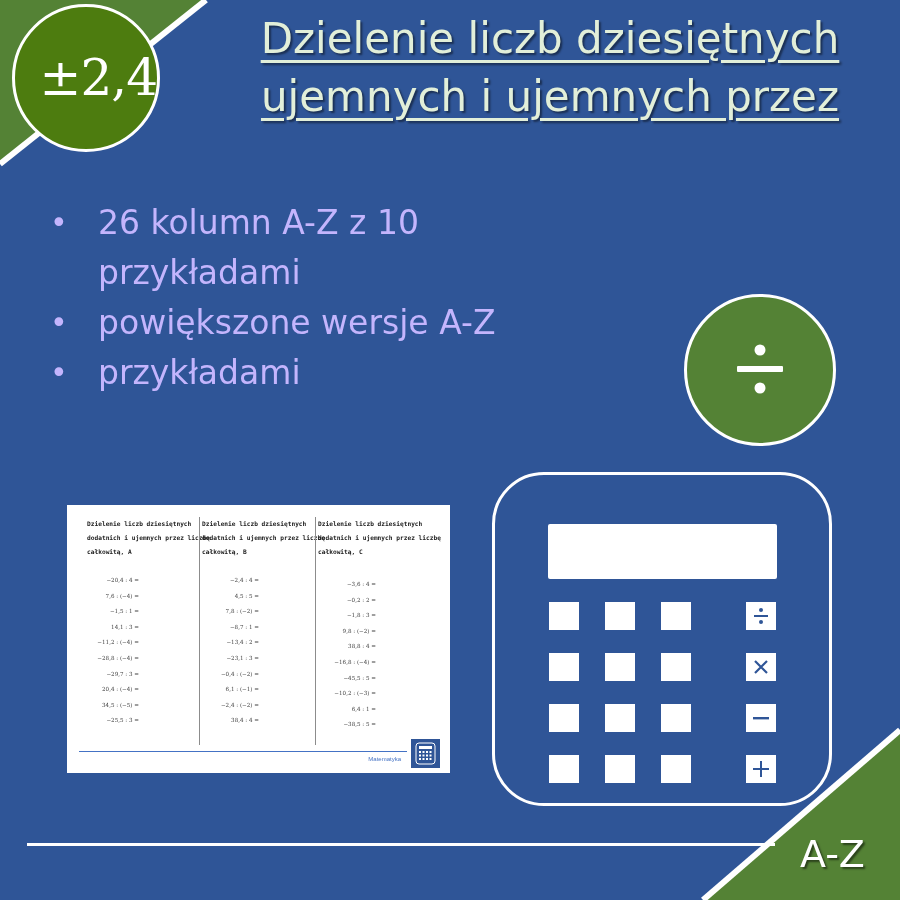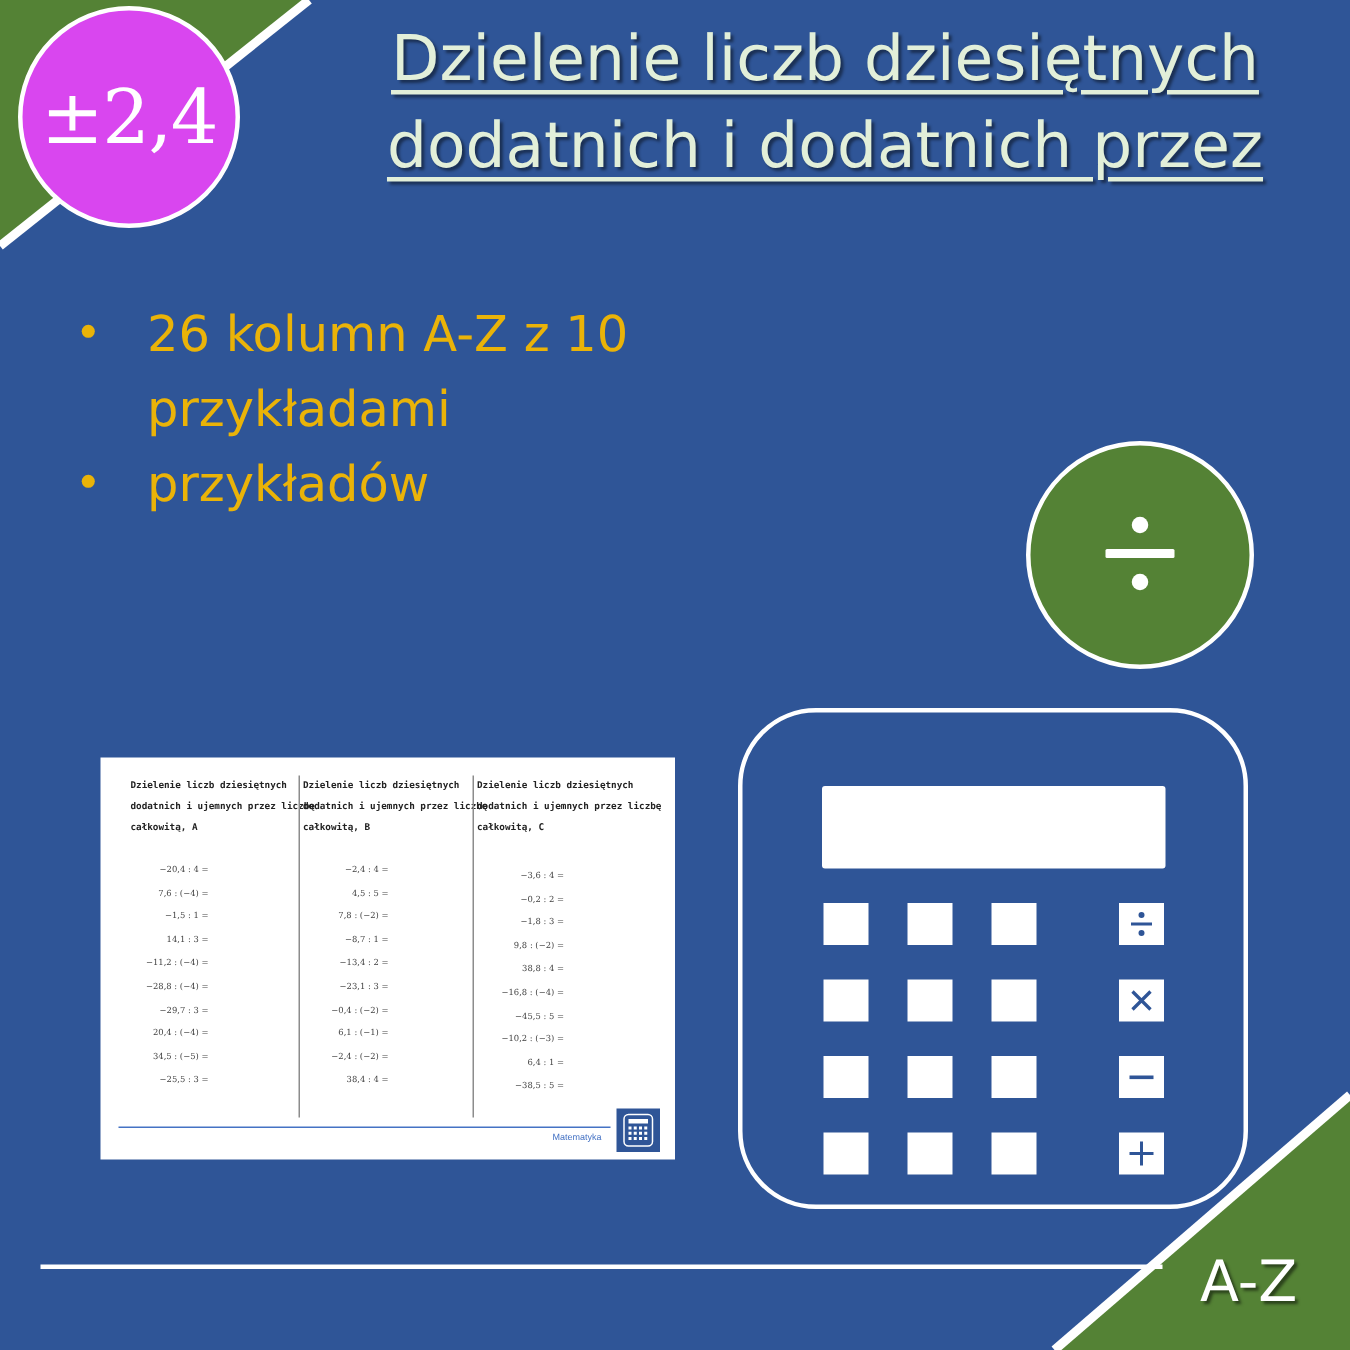--- a/index.html
+++ b/index.html
@@ -1,32 +1,32 @@
 <!DOCTYPE html>
 <html><head>
   <meta charset="utf-8">
   <style>
     html, body { margin: 0; padding: 0; }
     body { width: 900px; height: 900px; overflow: hidden; background: #2f5597; position: relative; font-family: "DejaVu Sans", sans-serif; }
     .bg-svg { position: absolute; left: 0; top: 0; width: 900px; height: 900px; }
     .badge-topleft {
       position: absolute; left: 12px; top: 4px; width: 148px; height: 148px;
-      border-radius: 50%; background: #d946ef; border: 3px solid #ffffff; box-sizing: border-box;
-      display: flex; align-items: center; justify-content: center;
+      border-radius: 50%; background: #4d7c0f; border: 3px solid #ffffff; box-sizing: border-box;
+      display: flex; align-items: center; justify-content: flex-end;
       color: #ffffff; font-family: "DejaVu Serif", serif; font-size: 50px; letter-spacing: -1px;
     }
     .title {
       position: absolute; left: 200px; top: 10px; width: 700px; text-align: center;
       color: #e2efd9; font-family: "DejaVu Sans", sans-serif; font-size: 42px; line-height: 58px;
       text-shadow: 2px 2px 2px rgba(0,0,0,0.45);
     }
     .title span { text-decoration: underline; text-decoration-thickness: 3px; text-underline-offset: 7px; display: block; }
     .features {
       position: absolute; left: 48px; top: 198px; width: 520px; margin: 0; padding: 0; list-style: none;
-      color: #eab308; font-size: 33px; line-height: 50px;
+      color: #c4b5fd; font-size: 33px; line-height: 50px;
     }
     .features li { position: relative; padding-left: 50px; }
     .features li::before { content: "•"; position: absolute; left: 2px; top: 0; font-size: 30px; }
     .div-badge {
       position: absolute; left: 684px; top: 294px; width: 152px; height: 152px; border-radius: 50%;
       background: #548235; border: 3px solid #ffffff; box-sizing: border-box;
       display: flex; align-items: center; justify-content: center;
     }
     .worksheet {
       position: absolute; left: 67px; top: 505px; width: 383px; height: 268px; background: #ffffff;
@@ -62,26 +62,27 @@
   <polygon points="900,732 900,900 705,900" fill="#548235"></polygon>
   <line x1="900" y1="730" x2="703" y2="900" stroke="#ffffff" stroke-width="6"></line>
 </svg>
 
 <div class="badge-topleft">
   <span>±2,4</span>
 </div>
 
 <div class="title">
   <span>Dzielenie liczb dziesiętnych</span>
-  <span>dodatnich i dodatnich przez</span>
+  <span>ujemnych i ujemnych przez</span>
 </div>
 
 <ul class="features">
   <li>26 kolumn A-Z z 10 przykładami</li>
-  <li>przykładów</li>
+  <li>powiększone wersje A-Z</li>
+  <li>przykładami</li>
 </ul>
 
 <div class="div-badge">
   <svg width="60" height="60" viewBox="0 0 60 60">
     <circle cx="30" cy="10" r="5.5" fill="#ffffff"></circle>
     <rect x="7" y="26" width="46" height="6" rx="1" fill="#ffffff"></rect>
     <circle cx="30" cy="48" r="5.5" fill="#ffffff"></circle>
   </svg>
 </div>
 

